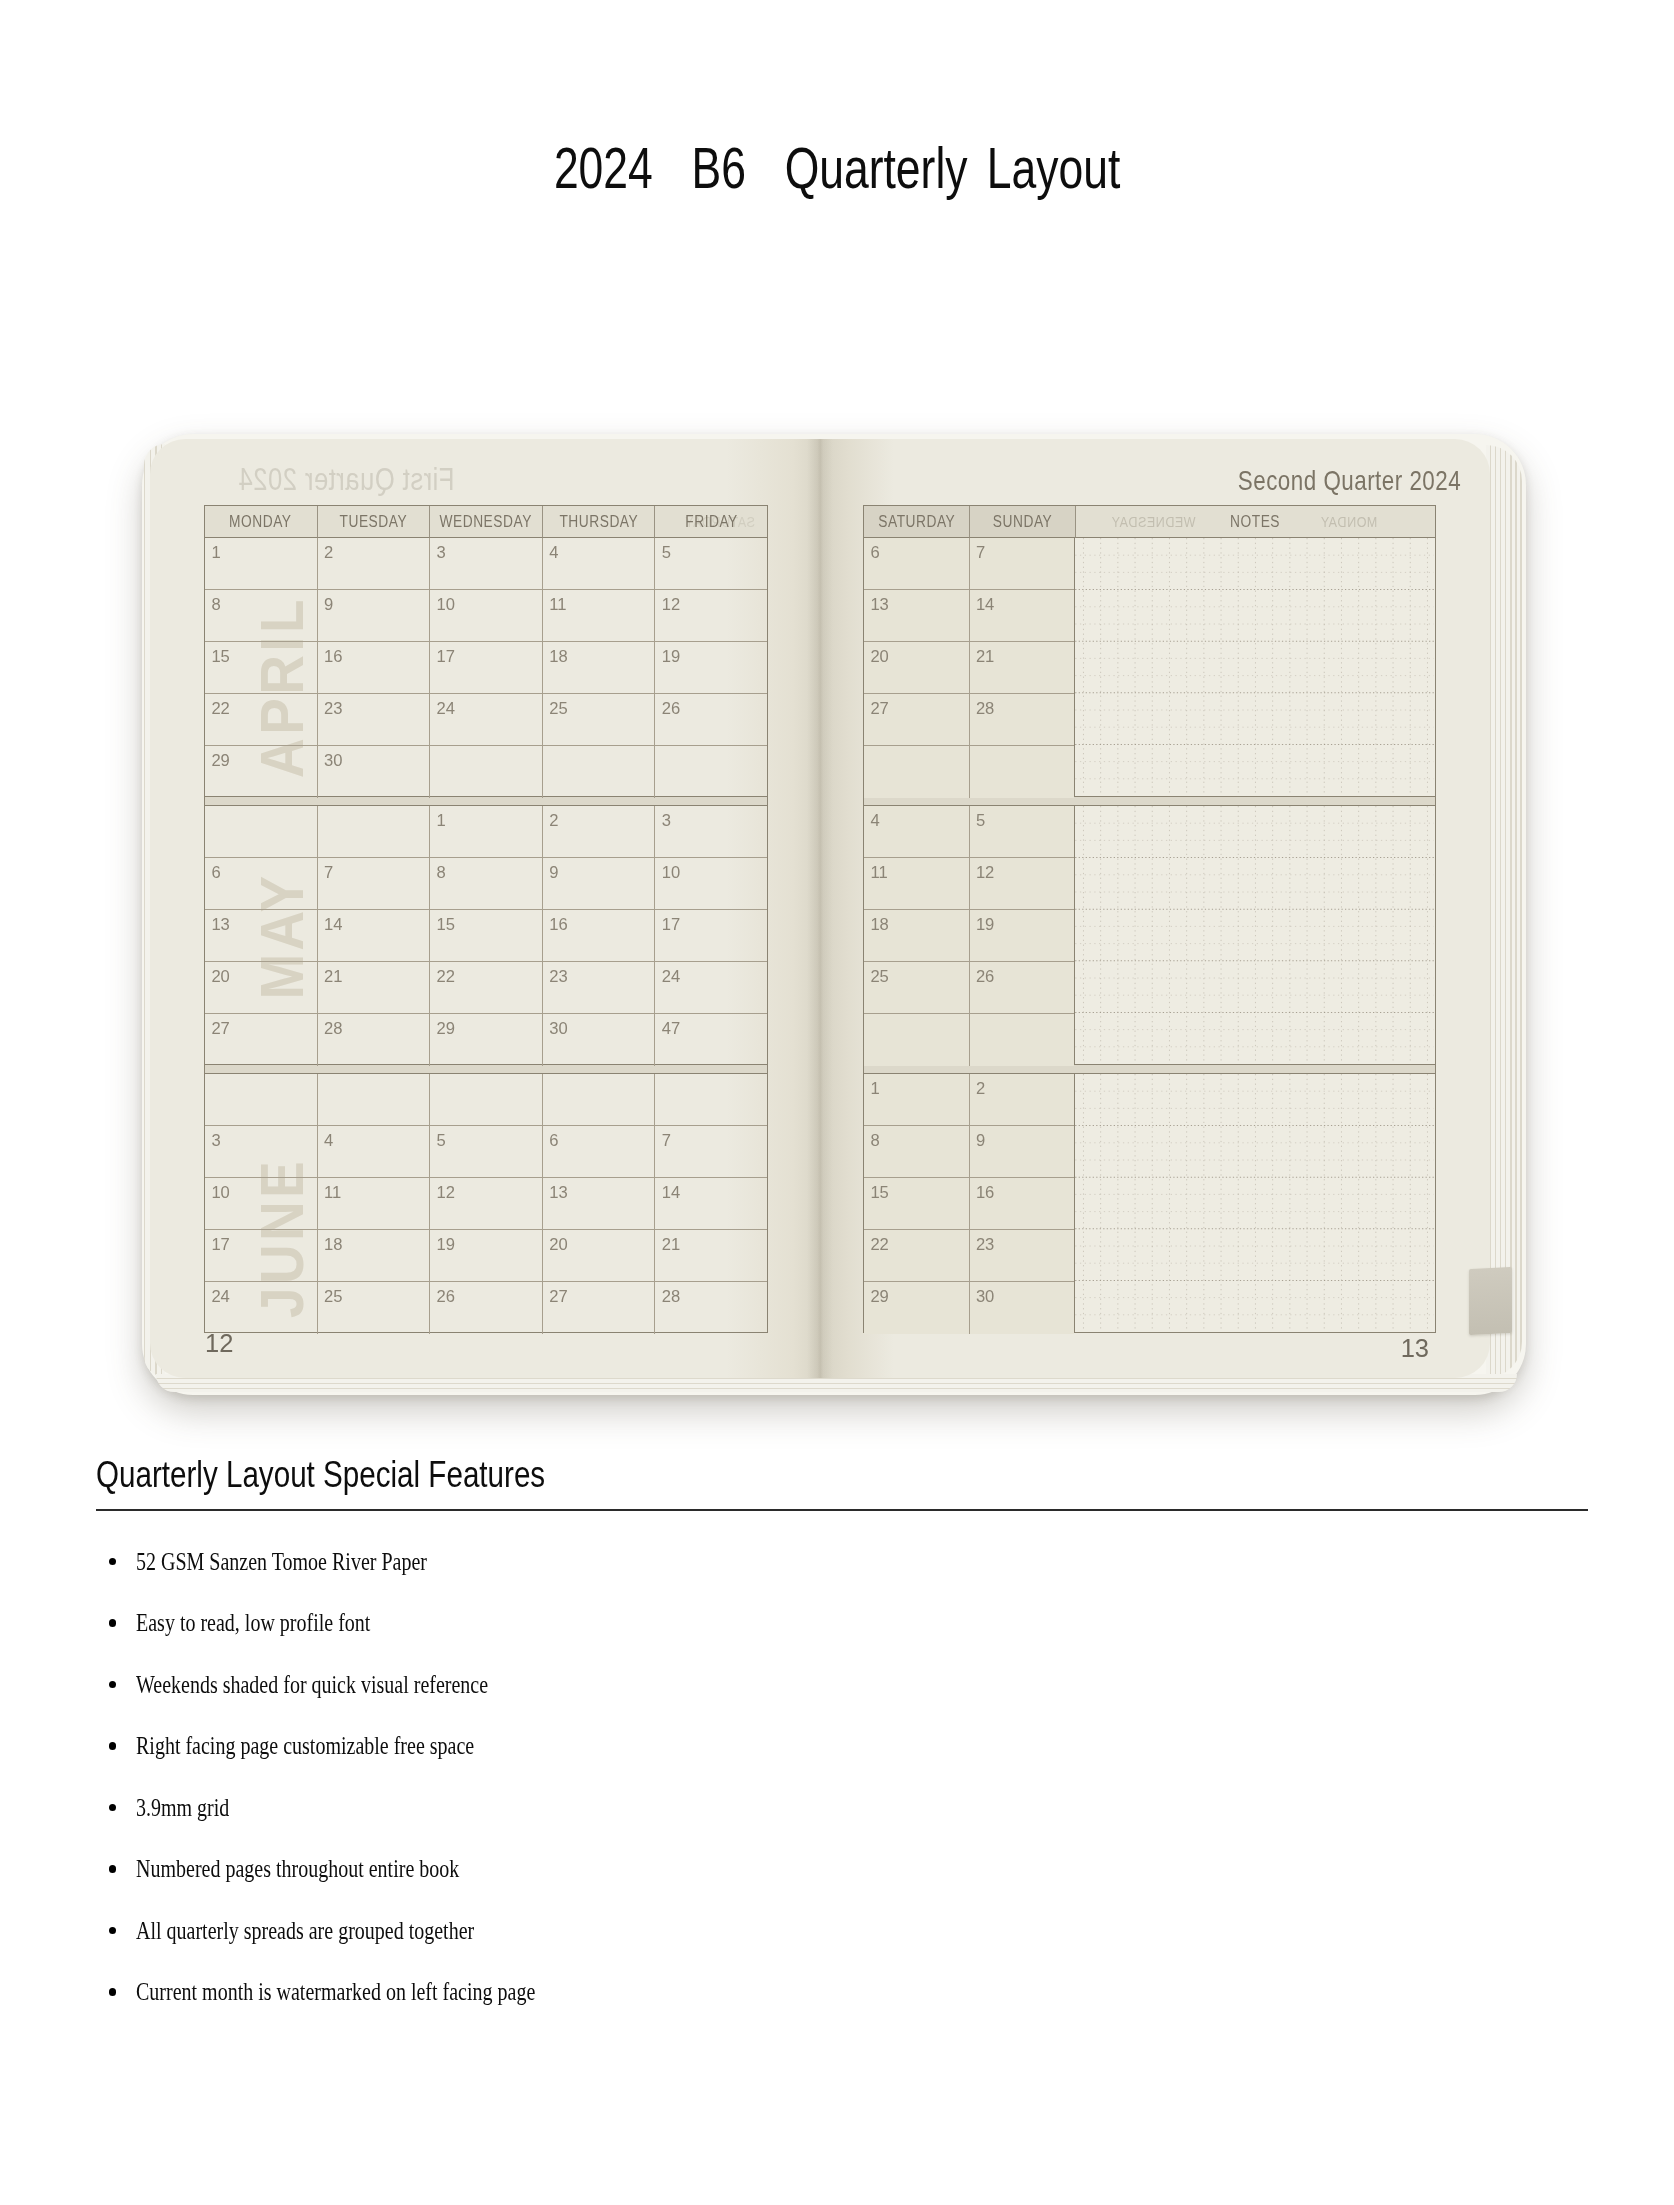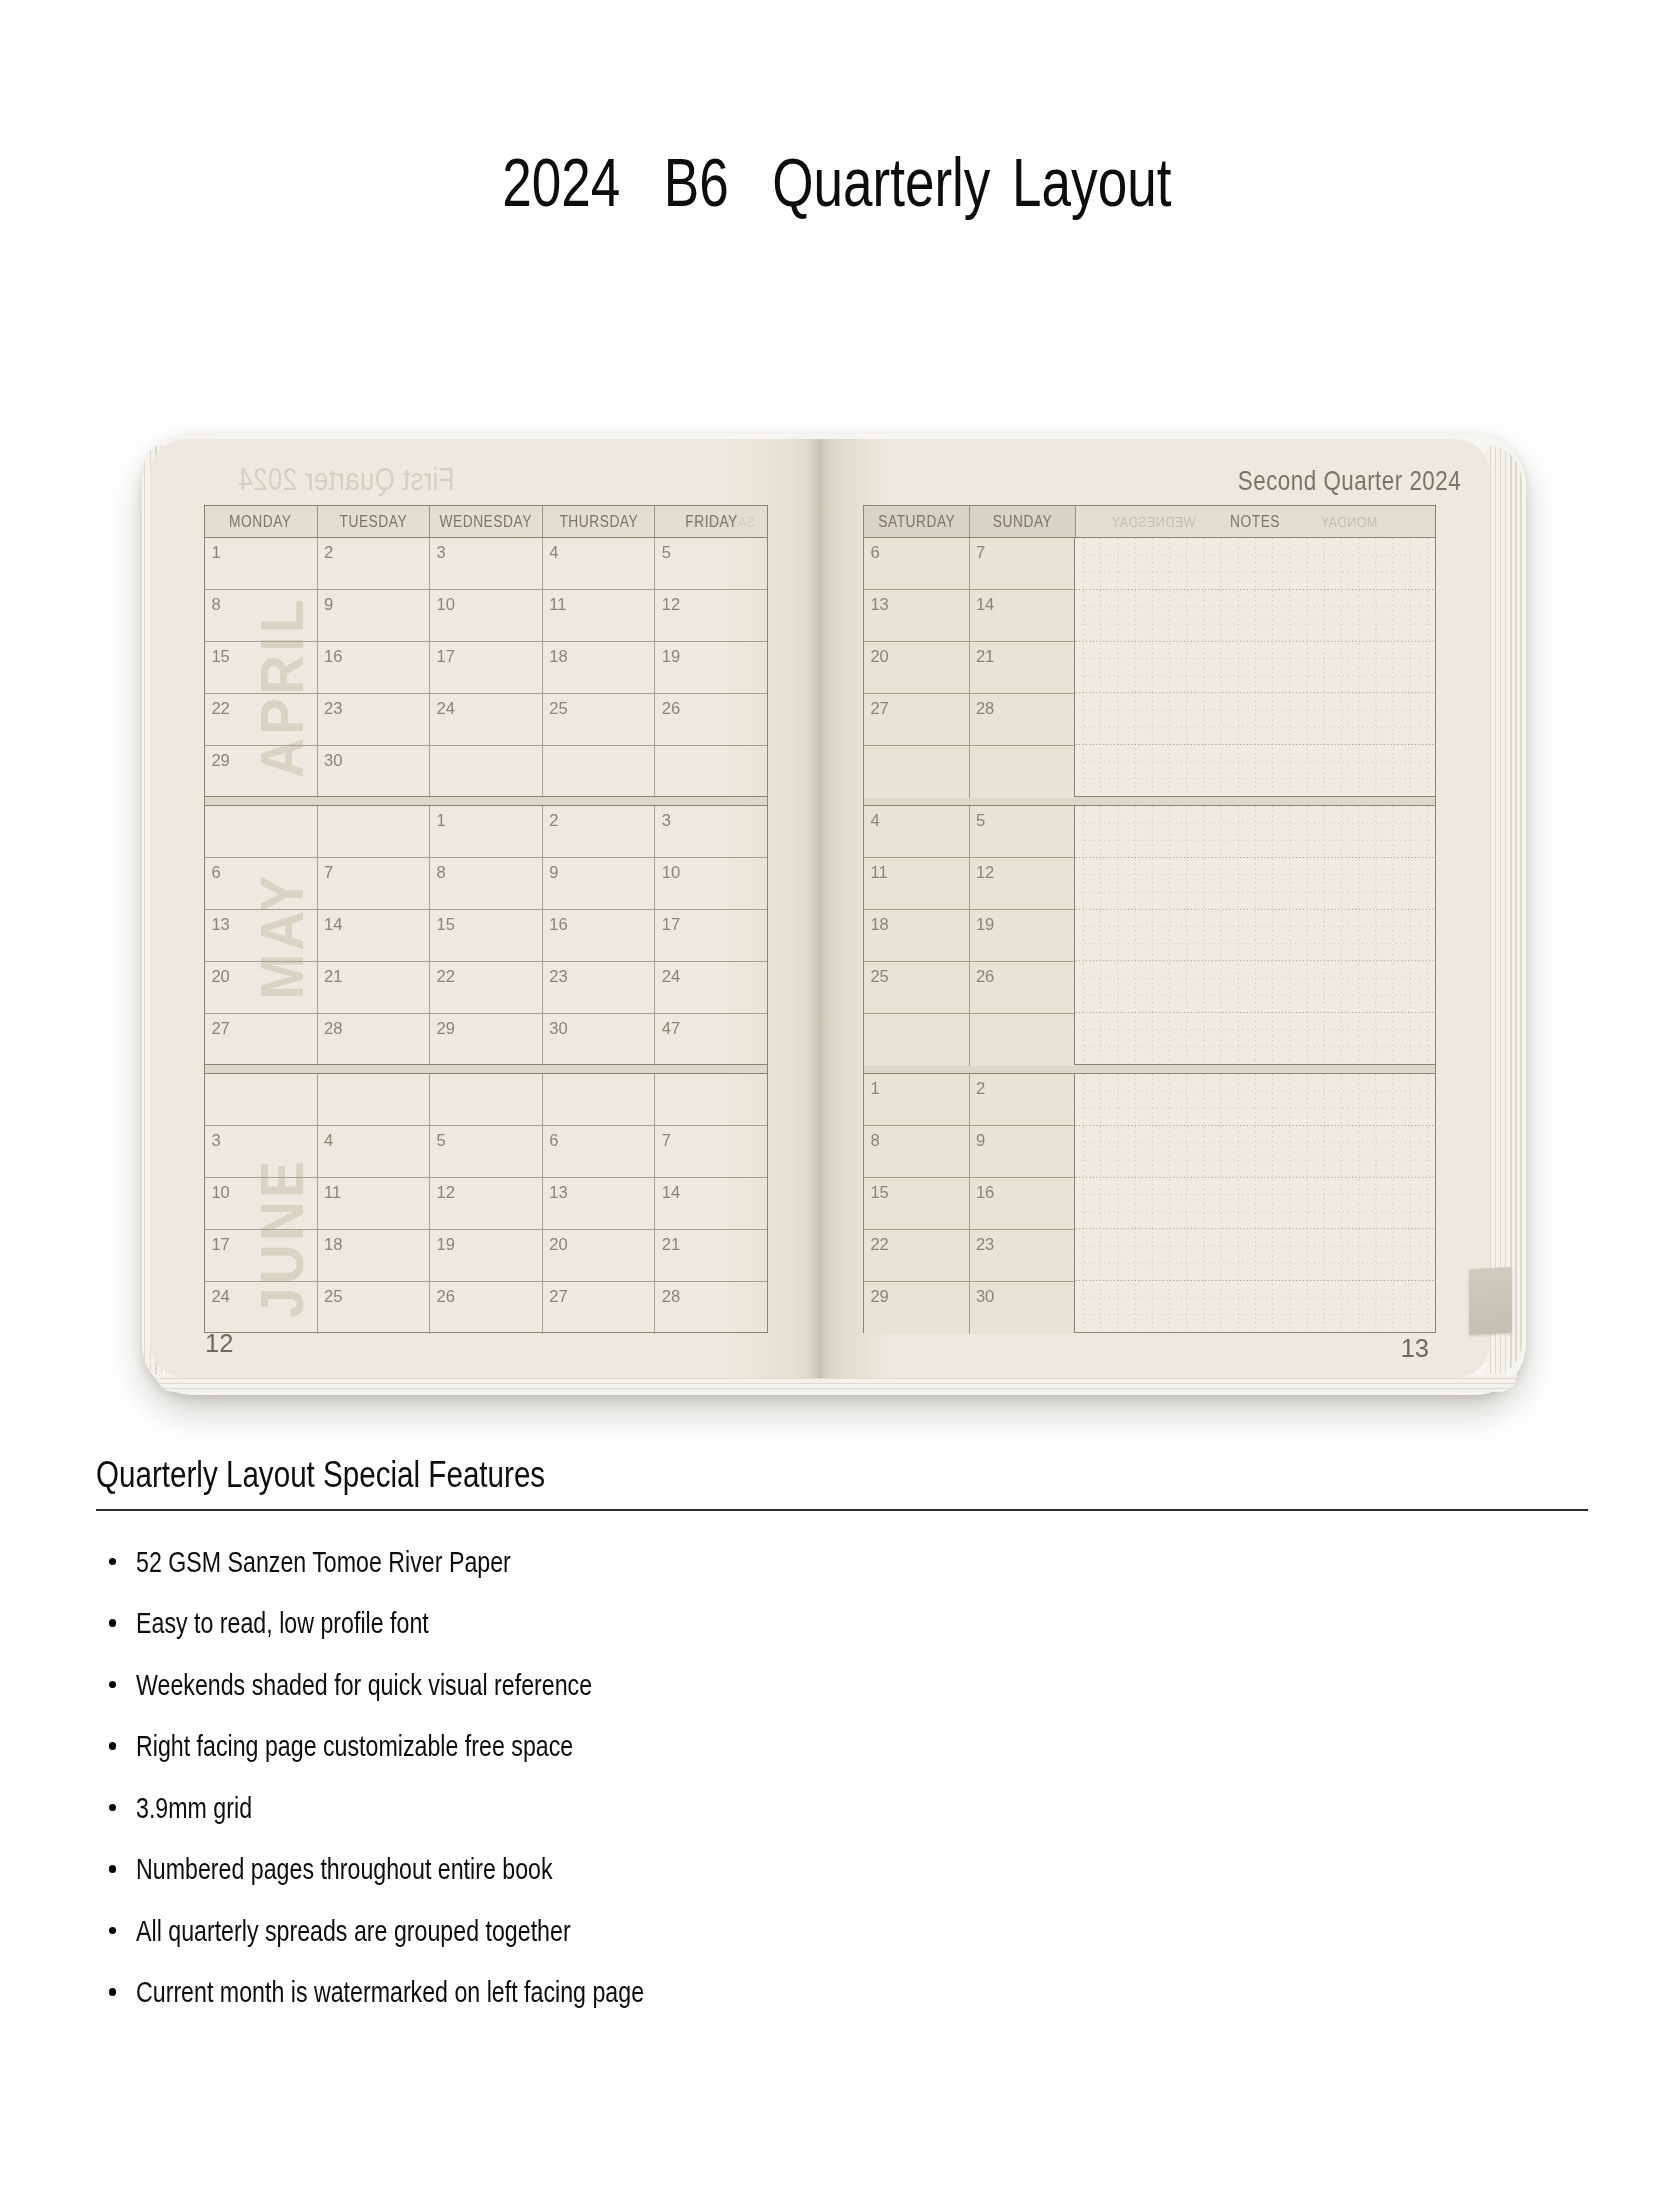--- a/index.html
+++ b/index.html
@@ -8,21 +8,21 @@
     background:#ffffff; font-family:"Liberation Sans", sans-serif; color:#111;
   }
   .cx   { display:inline-block; transform:scaleX(0.78); transform-origin:50% 50%; }
   .cx-l { display:inline-block; transform:scaleX(0.80); transform-origin:0 50%; }
   .cx-r { display:inline-block; transform:scaleX(0.80); transform-origin:100% 50%; }
   .cx-s { display:inline-block; transform:scaleX(0.86); transform-origin:50% 50%; }
 
   
   .main-title {
     position:absolute; top:97px; left:0; right:0; text-align:center;
-    font-size:68px; font-weight:400; letter-spacing:0; white-space:pre;
+    font-size:57px; font-weight:400; letter-spacing:0; white-space:pre;
     color:#0d0d0d; word-spacing:9px;
   }
 
   
   .book { position:absolute; left:150px; top:439px; width:1339px; height:943px; }
   .cover {
     position:absolute; left:-7.7px; top:-5.1px; right:-37px; bottom:-12.8px;
     background:#f6f5ef; border-radius:51px;
     box-shadow:0 16.6px 35px rgba(85,78,60,0.28), 0 3.8px 9px rgba(85,78,60,0.16);
   }
@@ -126,22 +126,22 @@
   .wm-april { top:calc(50% + 20.4px); }
   .wm-may   { top:calc(50% + 1.3px); }
   .wm-june  { top:calc(50% + 35px); }
 
   
   .features { position:absolute; left:96px; top:1454px; width:1492px; }
   .features h2 { margin:0; font-size:37px; font-weight:400; color:#0d0d0d; }
   .rule { margin-top:12.8px; height:1.9px; background:#2b2b2b; width:1492px; }
   .features ul { list-style:none; margin:33px 0 0 0; padding:0; }
   .features li {
-    position:relative; padding-left:40px; font-size:29px; line-height:36px;
-    margin-bottom:25.5px; color:#0d0d0d;
+    position:relative; padding-left:40px; font-size:25px; line-height:36px;
+    margin-bottom:25.5px; color:#0d0d0d;font-family:Liberation Serif, serif;
   }
   .features li::before {
     content:""; position:absolute; left:12.8px; top:14px; width:7.7px; height:7.7px;
     border-radius:50%; background:#000;
   }
 </style>
 </head>
 <body>
 
 <div class="canvas">

